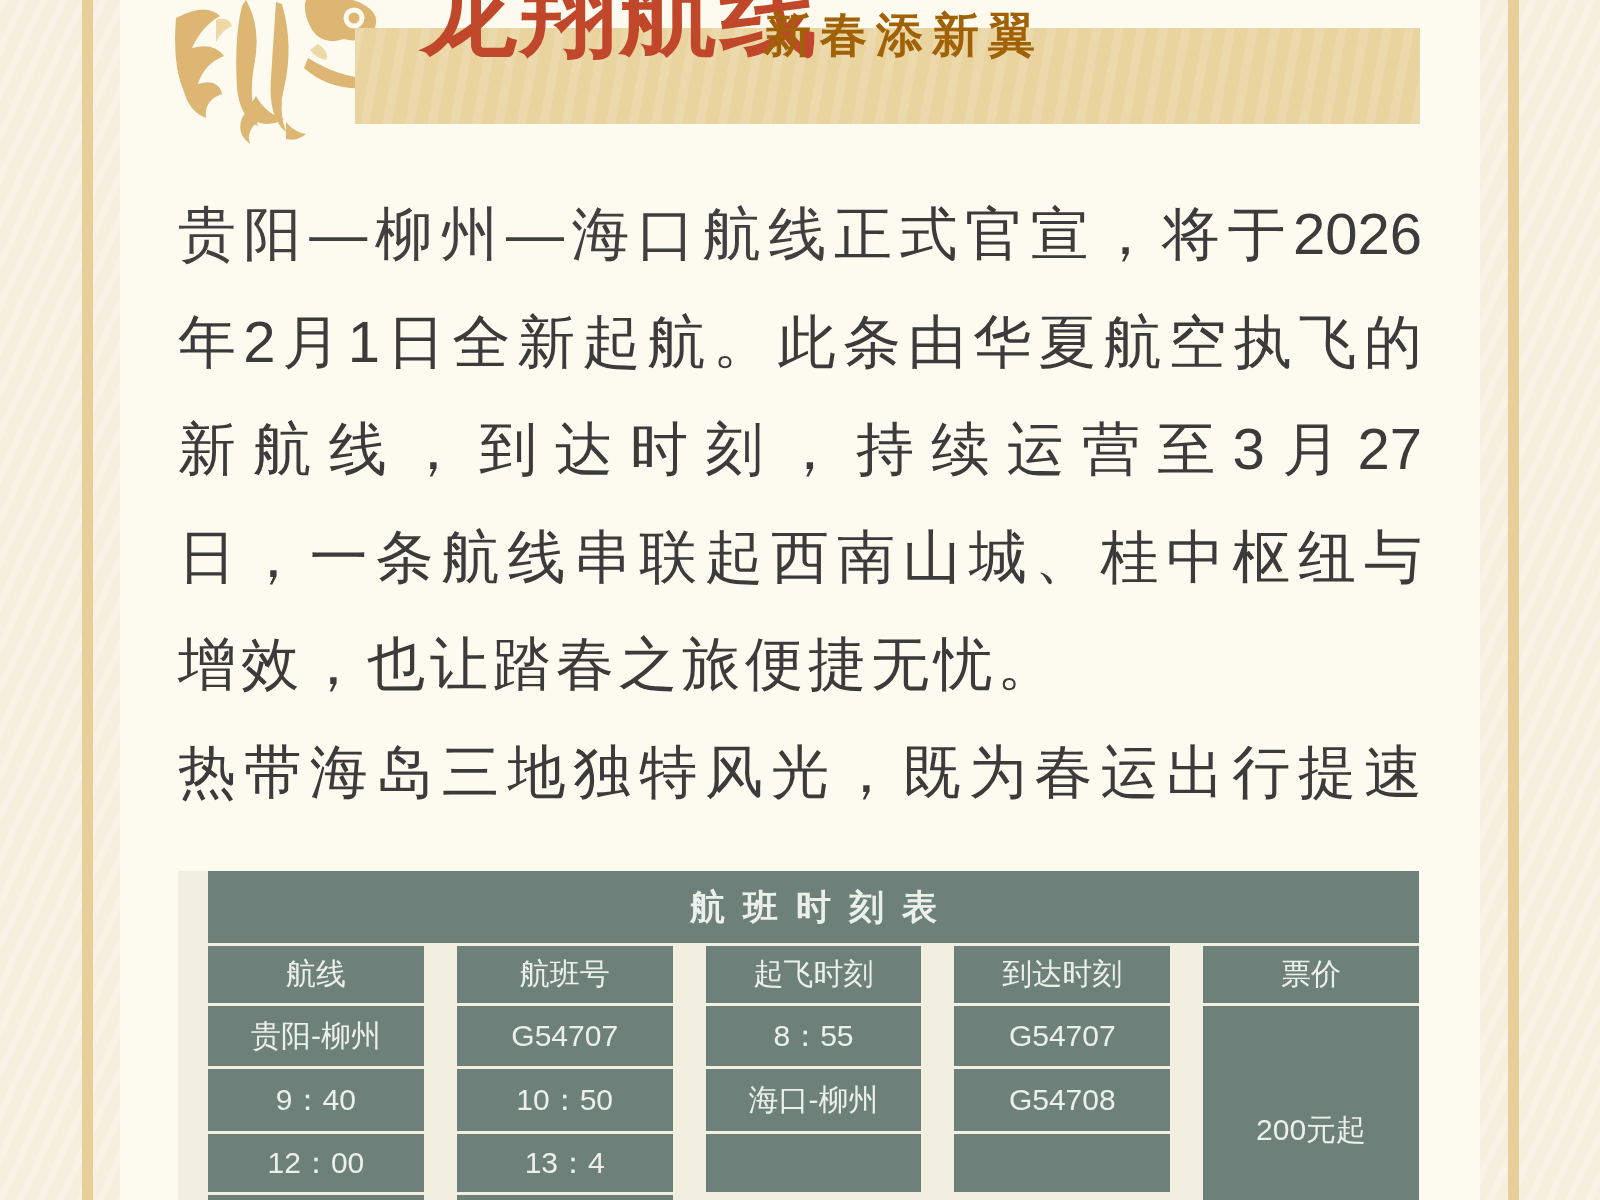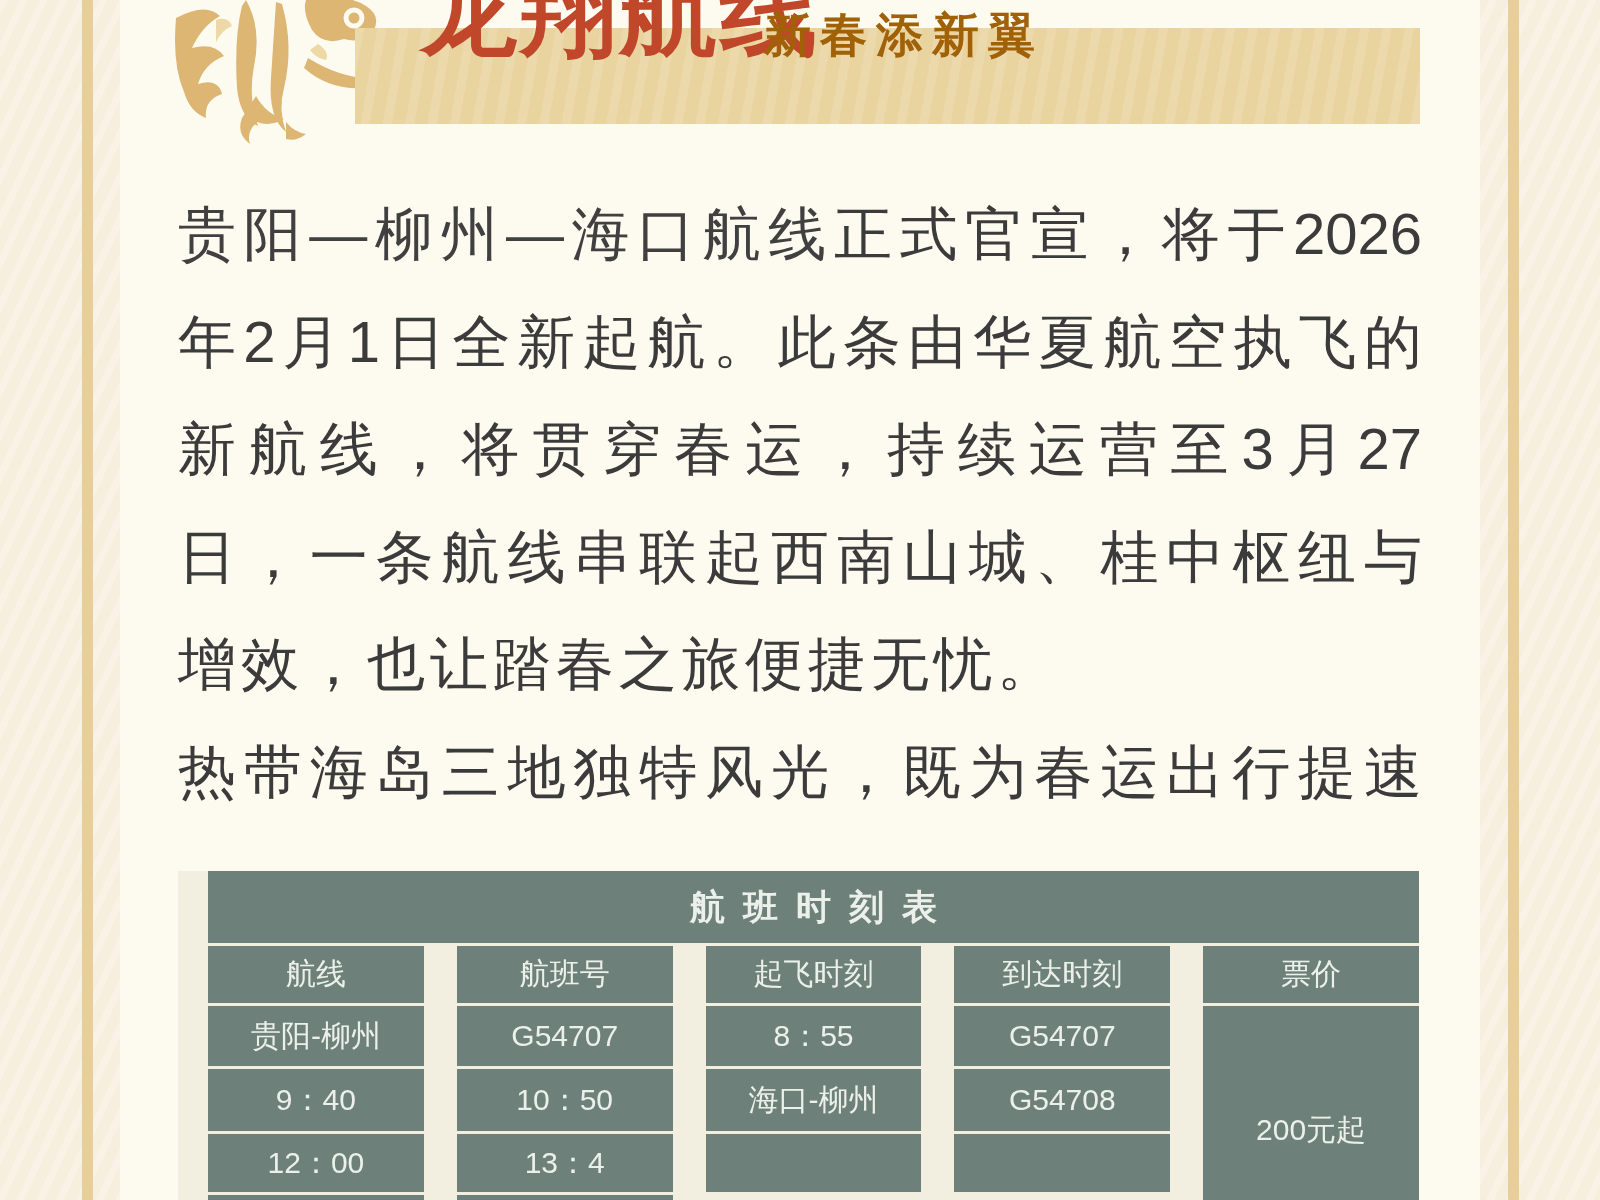--- a/index.html
+++ b/index.html
@@ -119,21 +119,21 @@
   <circle cx="196" cy="18" r="8" fill="none" stroke="#fdfaef" stroke-width="5"></circle>
 </svg>
 
 <div class="title-banner"></div>
 <div class="main-title">龙翔航线</div>
 <div class="sub-title">新春添新翼</div>
 
 <div class="article">
   <div class="line"><span class="highlight">贵阳—柳州—海口航线</span><span>正式官宣，将于2026</span></div>
   <div class="line">年2月1日全新起航。此条由华夏航空执飞的</div>
-  <div class="line">新航线，将贯穿春运，持续运营至3月27</div>
+  <div class="line">新航线，到达时刻，持续运营至3月27</div>
   <div class="line">日，一条航线串联起西南山城、桂中枢纽与</div>
   <div class="line last">增效，也让踏春之旅便捷无忧。</div>
   <div class="line">热带海岛三地独特风光，既为春运出行提速</div>
 </div>
 
 <div class="schedule">
   <div class="t-title">航班时刻表</div>
 
   <div>航线</div>
   <div>航班号</div>

